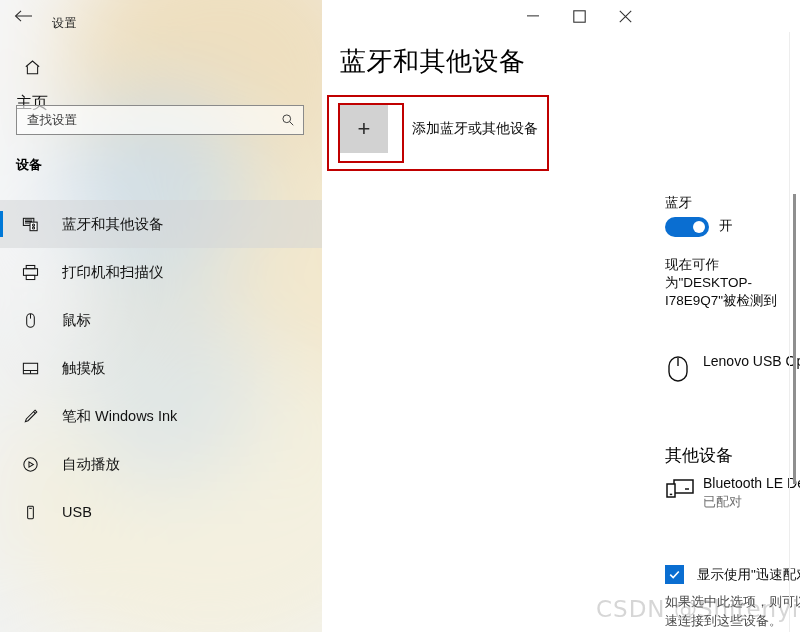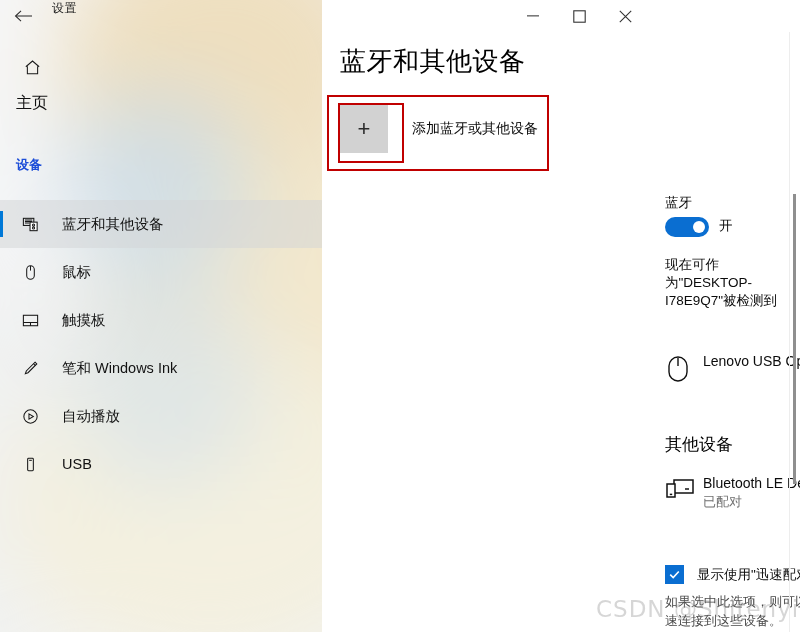--- a/index.html
+++ b/index.html
@@ -24,21 +24,21 @@
     background: #ffffff;
   }
 
   
   .titlebar {
     position: absolute;
     top: 0; left: 0;
     width: 648px;
     height: 32px;
     display: flex;
-    align-items: flex-start;
+    align-items: flex-end;
     z-index: 30;
   }
   .back-btn {
     width: 46px;
     height: 32px;
     display: flex;
     align-items: center;
     justify-content: center;
     color: #2b2b2b;
   }
@@ -159,21 +159,21 @@
     font-size: 12.5px;
     color: #3b3b3b;
   }
   .search-icon { color: #3b3b3b; display: flex; }
 
   .section-head {
     position: absolute;
     left: 16px; top: 156px;
     font-size: 13px;
     font-weight: bold;
-    color: #1d4ed8;
+    color: #000000;
   }
 
   .nav {
     position: absolute;
     left: 0; top: 200px;
     width: 322px;
   }
   .nav-item {
     position: relative;
     height: 48px;
@@ -291,21 +291,21 @@
     font-size: 13.5px;
     color: #0b0b0b;
   }
 
   .grp-title {
     position: absolute;
     font-size: 17px;
     color: #000;
   }
   .grp-mouse { left: 343px; top: 314px; }
-  .grp-other { left: 343px; top: 433px; }
+  .grp-other { left: 343px; top: 444px; }
 
   .dev-row {
     position: absolute;
     display: flex;
     align-items: flex-start;
   }
   .dev-mouse { left: 343px; top: 352px; }
   .dev-other { left: 343px; top: 474px; }
   .dev-ico {
     width: 38px;
@@ -413,38 +413,57 @@
       <div class="home-row">
         <span class="home-icon">
           <svg width="19" height="19" viewBox="0 0 20 20" fill="none" stroke="currentColor" stroke-width="1.1">
             <path d="M3 9.2 L10 3.2 L17 9.2"></path>
             <path d="M4.6 8.6 V16.6 H15.4 V8.6"></path>
           </svg>
         </span>
         <span class="home-label">主页</span>
       </div>
 
+      <div class="search-box">
+        <span class="search-placeholder">查找设置</span>
+        <span class="search-icon">
+          <svg width="14" height="14" viewBox="0 0 16 16" fill="none" stroke="currentColor" stroke-width="1.1">
+            <circle cx="6.6" cy="6.6" r="4.4"></circle>
+            <path d="M9.9 9.9 L14 14"></path>
+          </svg>
+        </span>
+      </div>
 
       <div class="section-head">设备</div>
 
       <div class="nav">
 
         <div class="nav-item selected">
           <span class="nav-ico">
             <svg width="19" height="19" viewBox="0 0 20 20" fill="none" stroke="currentColor" stroke-width="1.1">
               <rect x="2.5" y="3.5" width="11" height="7.5"></rect>
               <path d="M4.2 5.3 H11.8 M4.2 6.9 H11.8 M4.2 8.5 H9"></path>
               <rect x="9.5" y="7.5" width="7.5" height="9" fill="#ffffff"></rect>
               <circle cx="13.2" cy="10.6" r="1.1"></circle>
               <circle cx="13.2" cy="13.6" r="1.1"></circle>
             </svg>
           </span>
           <span class="nav-text">蓝牙和其他设备</span>
         </div>
 
+        <div class="nav-item">
+          <span class="nav-ico">
+            <svg width="19" height="19" viewBox="0 0 20 20" fill="none" stroke="currentColor" stroke-width="1.1">
+              <rect x="5.5" y="2.6" width="9" height="3.4"></rect>
+              <rect x="2.6" y="6" width="14.8" height="7"></rect>
+              <rect x="5.5" y="13" width="9" height="4.4" fill="#ffffff"></rect>
+            </svg>
+          </span>
+          <span class="nav-text">打印机和扫描仪</span>
+        </div>
 
         <div class="nav-item">
           <span class="nav-ico">
             <svg width="19" height="19" viewBox="0 0 20 20" fill="none" stroke="currentColor" stroke-width="1.1">
               <rect x="6" y="2.8" width="8" height="14.4" rx="4"></rect>
               <path d="M10 3.2 V8"></path>
             </svg>
           </span>
           <span class="nav-text">鼠标</span>
         </div>

